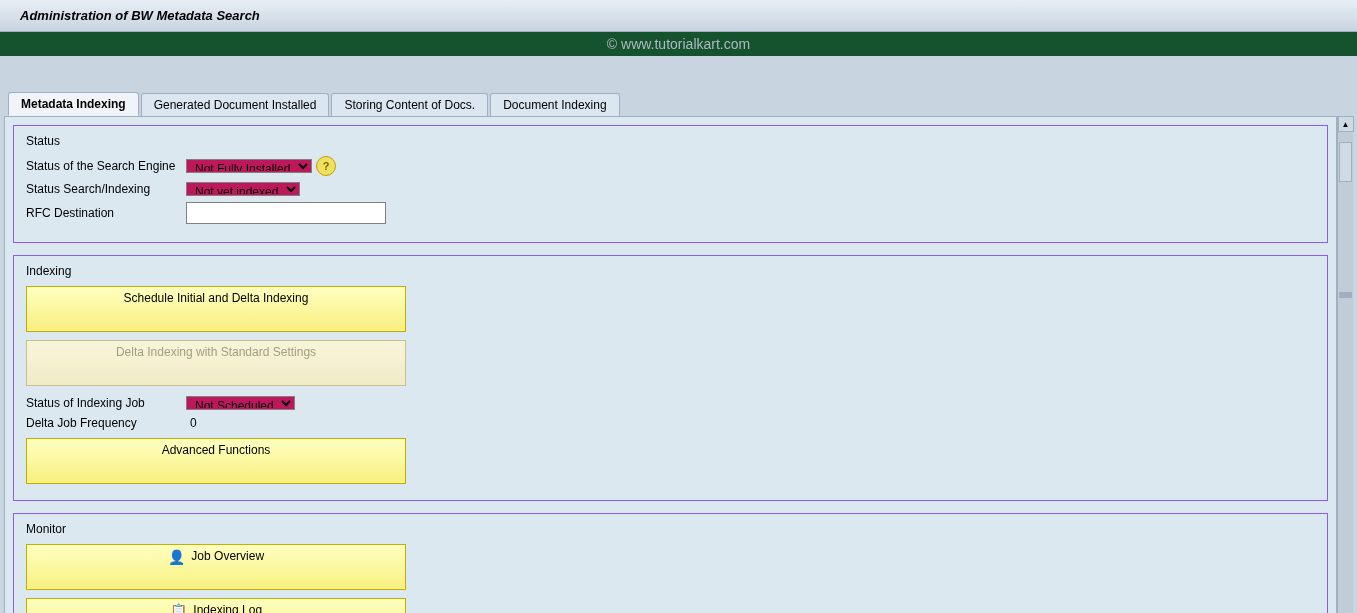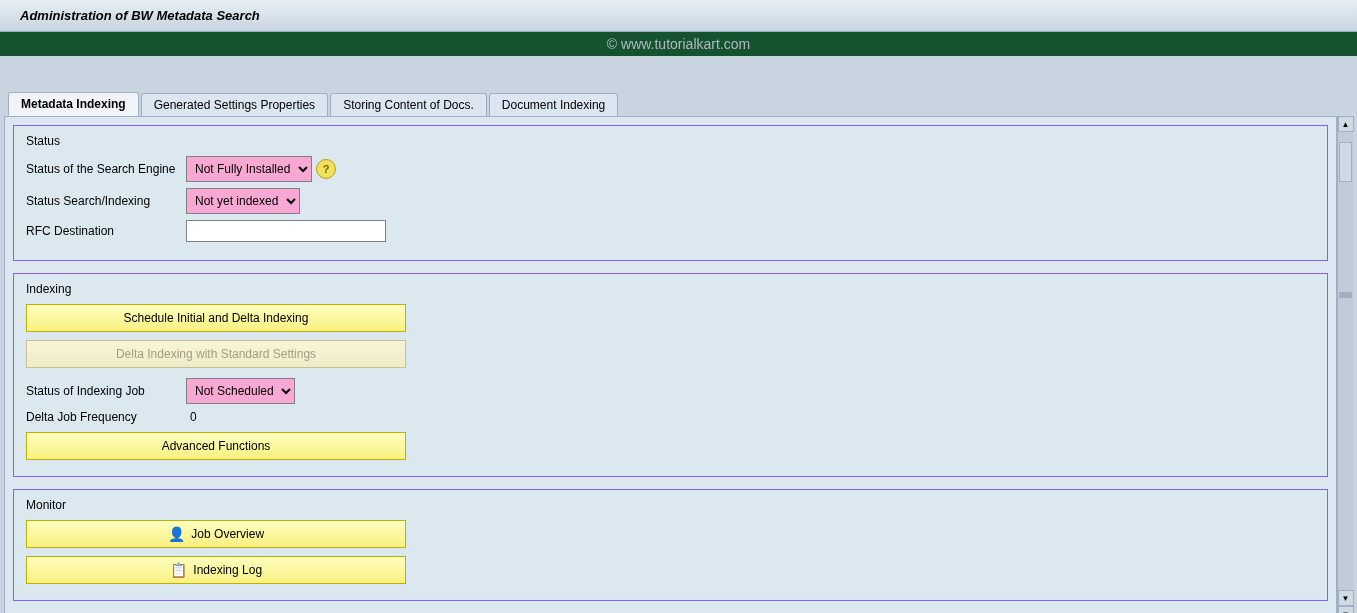--- a/index.html
+++ b/index.html
@@ -139,22 +139,22 @@
     }
     .field-value {
       display: flex;
       align-items: center;
       gap: 4px;
     }
     select {
       font-size: 12px;
       padding: 1px 4px;
       border: 1px solid #808080;
-      background: #f9a8d4;
-      height: 26px;
+      background: #be185d;
+      height: 14px;
     }
     input[type="text"] {
       font-size: 12px;
       padding: 1px 4px;
       border: 1px solid #808080;
       background: white;
       height: 22px;
       width: 200px;
     }
     .help-icon {
@@ -173,24 +173,23 @@
     }
     .yellow-btn {
       background: linear-gradient(to bottom, #ffffc0, #f8f080);
       border: 1px solid #c0b000;
       padding: 4px 4px;
       font-size: 12px;
       cursor: pointer;
       text-align: center;
       width: 380px;
       display: flex;
-      align-items: center;
       justify-content: center;
       gap: 6px;
-      height: 28px;
+      height: 46px;
     }
     .yellow-btn.disabled {
       background: linear-gradient(to bottom, #f8f4d8, #f0ecc8);
       color: #a0a080;
       border: 1px solid #c8c090;
       cursor: default;
     }
     .static-value {
       font-size: 12px;
       color: #000;
@@ -212,21 +211,21 @@
 <div>
   <div class="title-bar">
     <span>Administration of BW Metadata Search</span>
   </div>
   <div class="watermark">© www.tutorialkart.com</div>
 </div>
 
 <div class="main-container">
   <div class="tabs-bar">
     <div class="tab active">Metadata Indexing</div>
-    <div class="tab">Generated Settings Properties</div>
+    <div class="tab">Generated Document Installed</div>
     <div class="tab">Storing Content of Docs.</div>
     <div class="tab">Document Indexing</div>
   </div>
 
   <div class="content-area">
     <div class="main-panel">
 
       <div class="section-box">
         <div class="section-title">Status</div>
 

